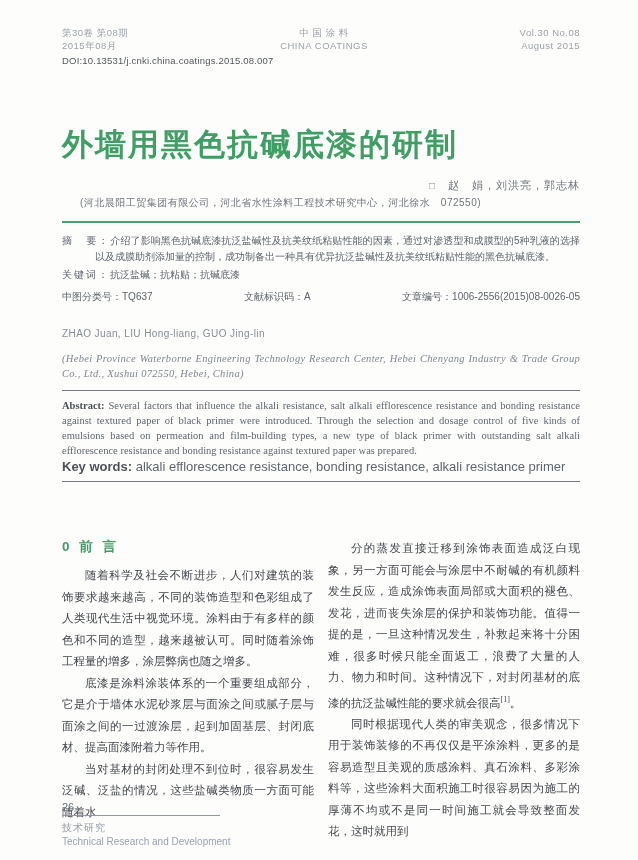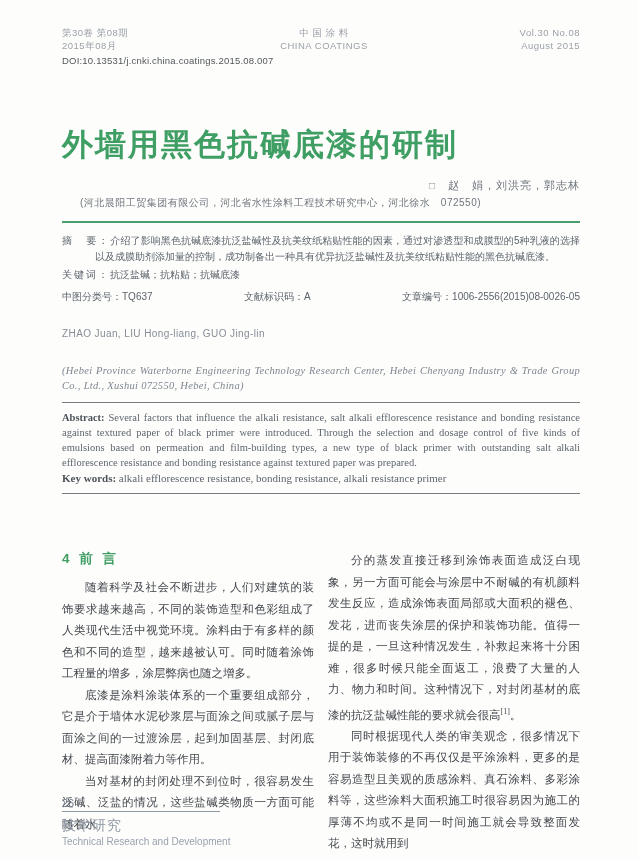--- a/index.html
+++ b/index.html
@@ -29,44 +29,44 @@
   
   .cn-abs { margin-top:10px; font-size:10px; line-height:15.5px; color:#5d646c; }
   .cn-abs .hang { padding-left:3.3em; text-indent:-3.3em; text-align:justify; }
   .cn-abs .lbl { letter-spacing:2px; }
   .cn-kw { margin-top:3px; font-size:10px; color:#5d646c; }
   .cn-meta { margin-top:6px; display:flex; justify-content:space-between; font-size:10px; color:#5d646c; }
 
   
   .en-title { margin-top:44px; font-size:21px; line-height:36px; font-weight:bold; color:#3f9e63; letter-spacing:.3px; }
   .en-authors { margin-top:24px; font-size:10px; color:#868d96; letter-spacing:.4px; }
-  .en-affil { margin-top:24px; font-size:10.5px; line-height:15px; color:#7e868f;
+  .en-affil { margin-top:12px; font-size:10.5px; line-height:15px; color:#7e868f;
               font-family:"Liberation Serif","DejaVu Serif",serif; font-style:italic; text-align:justify; letter-spacing:.3px; }
   .thin-rule { margin-top:9px; border:0; border-top:1px solid #757b80; }
 
   .en-abs { margin-top:7px; font-size:10.5px; line-height:15px; color:#5f666e;
             font-family:"Liberation Serif","DejaVu Serif",serif; text-align:justify; }
   .en-abs b, .en-kw b { color:#4d5359; }
-  .en-kw { margin-top:1px; font-size:11px; line-height:15px; color:#5f666e;
-           font-family:Liberation Serif, serif; }
+  .en-kw { margin-top:1px; font-size:13px; line-height:15px; color:#5f666e;
+           font-family:Liberation Sans, sans-serif; }
   .rule2 { margin-top:7px; }
 
   
   .body-cols { margin-top:56px; display:flex; gap:14px; }
   .col { width:252px; }
   .sec-head { font-size:13.5px; font-weight:bold; color:#3f9e63; letter-spacing:3px; margin-bottom:9px; }
   .col p { font-size:11.5px; line-height:21.5px; color:#43474c; text-align:justify;
            text-indent:2em; font-family:"Liberation Serif","DejaVu Serif",serif; }
   .col p sup { font-size:8px; color:#43474c; }
 
   
   .foot { position:absolute; left:62px; bottom:13px; }
   .pg-num { font-size:11px; color:#667080; margin-bottom:2px; }
   .pg-rule { width:158px; border-top:1px solid #8f98a4; margin-bottom:5px; }
-  .f-cn { font-size:14px; color:#8f98a4; letter-spacing:1px; }
+  .f-cn { font-size:10px; color:#8f98a4; letter-spacing:1px; }
   .f-en { font-size:10px; color:#99a2ae; margin-top:1px; }
 </style>
 </head>
 <body>
 
 <div class="page">
   <div class="inner">
 
     <div class="hdr">
       <div class="l">
@@ -109,21 +109,21 @@
 
     <hr class="thin-rule">
 
     <p class="en-abs"><b>Abstract:</b><span> Several factors that influence the alkali resistance, salt alkali efflorescence resistance and bonding resistance against textured paper of black primer were introduced. Through the selection and dosage control of five kinds of emulsions based on permeation and film-building types, a new type of black primer with outstanding salt alkali efflorescence resistance and bonding resistance against textured paper was prepared.</span></p>
     <p class="en-kw"><b>Key words:</b><span> alkali efflorescence resistance, bonding resistance, alkali resistance primer</span></p>
 
     <hr class="thin-rule rule2">
 
     <div class="body-cols">
       <div class="col">
-        <div class="sec-head">4 前 言</div>
+        <div class="sec-head">0 前 言</div>
         <p>随着科学及社会不断进步，人们对建筑的装饰要求越来越高，不同的装饰造型和色彩组成了人类现代生活中视觉环境。涂料由于有多样的颜色和不同的造型，越来越被认可。同时随着涂饰工程量的增多，涂层弊病也随之增多。</p>
         <p>底漆是涂料涂装体系的一个重要组成部分，它是介于墙体水泥砂浆层与面涂之间或腻子层与面涂之间的一过渡涂层，起到加固基层、封闭底材、提高面漆附着力等作用。</p>
         <p>当对基材的封闭处理不到位时，很容易发生泛碱、泛盐的情况，这些盐碱类物质一方面可能随着水</p>
       </div>
       <div class="col">
         <p><span>分的蒸发直接迁移到涂饰表面造成泛白现象，另一方面可能会与涂层中不耐碱的有机颜料发生反应，造成涂饰表面局部或大面积的褪色、发花，进而丧失涂层的保护和装饰功能。值得一提的是，一旦这种情况发生，补救起来将十分困难，很多时候只能全面返工，浪费了大量的人力、物力和时间。这种情况下，对封闭基材的底漆的抗泛盐碱性能的要求就会很高</span><sup>[1]</sup><span>。</span></p>
         <p>同时根据现代人类的审美观念，很多情况下用于装饰装修的不再仅仅是平涂涂料，更多的是容易造型且美观的质感涂料、真石涂料、多彩涂料等，这些涂料大面积施工时很容易因为施工的厚薄不均或不是同一时间施工就会导致整面发花，这时就用到</p>
       </div>
     </div>
 

